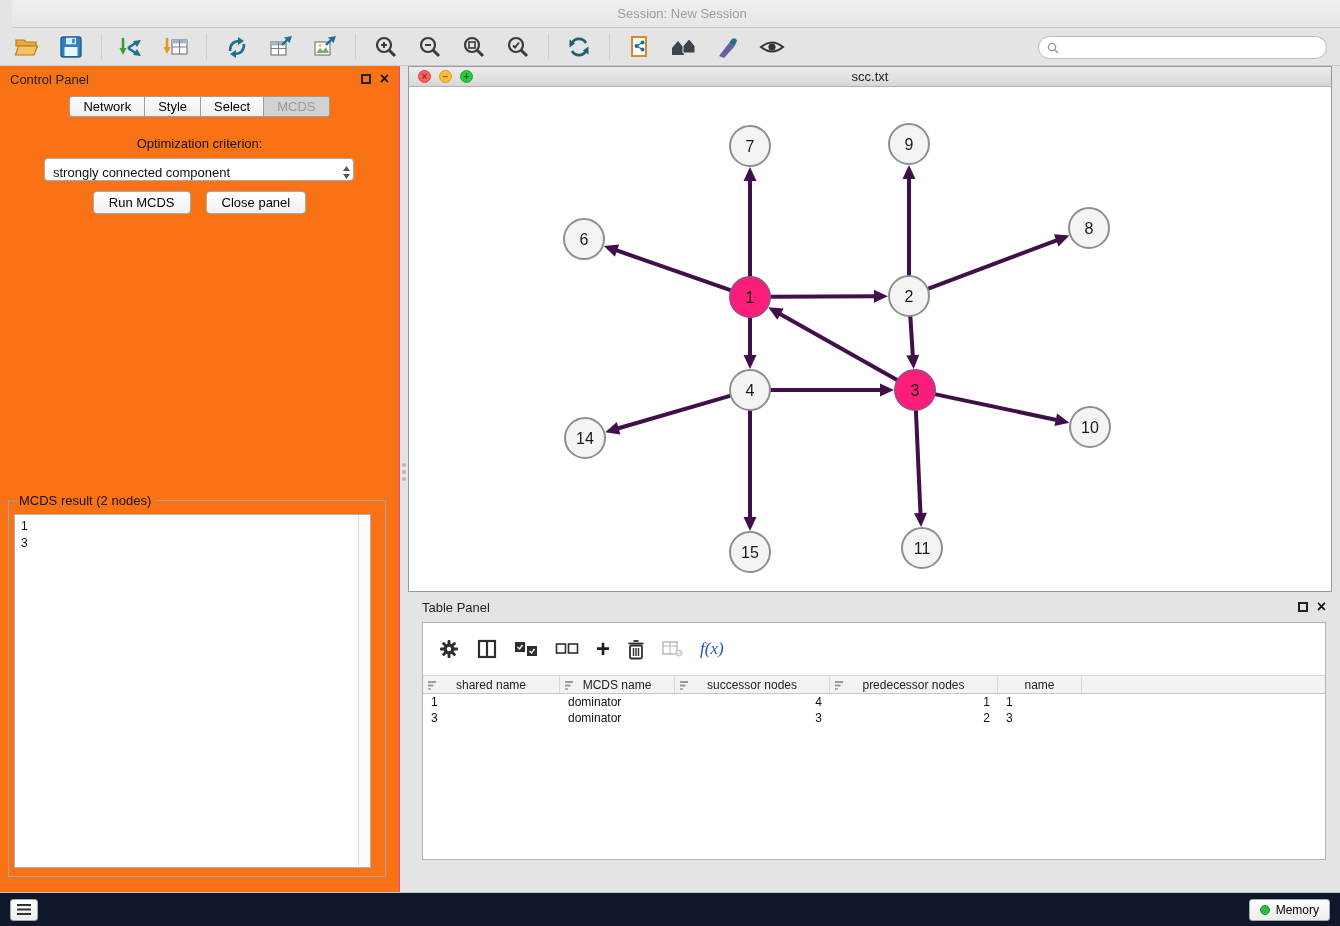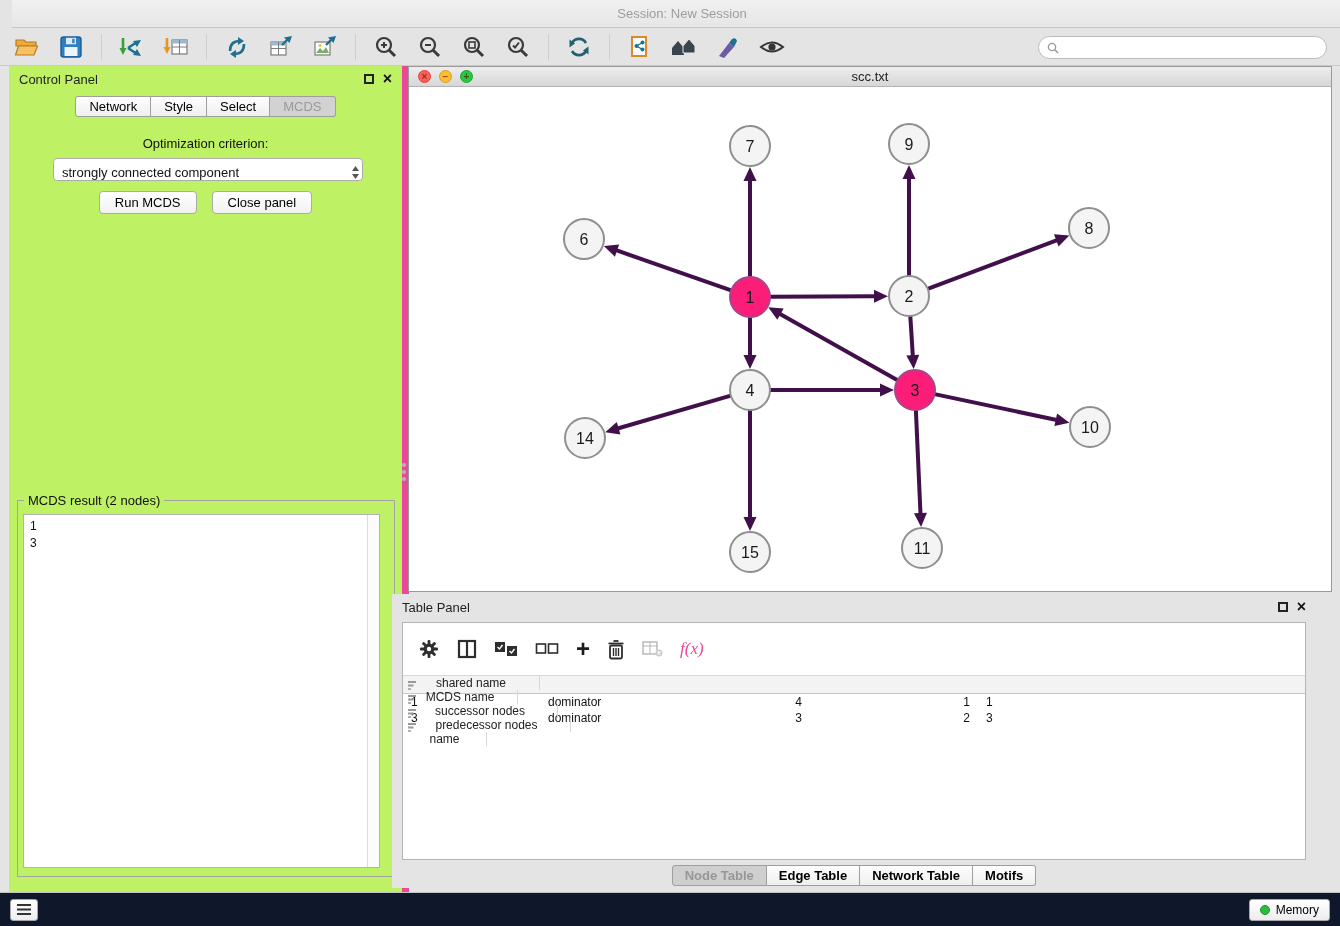--- a/index.html
+++ b/index.html
@@ -33,22 +33,22 @@
   .sep { width:1px; height:26px; background:#cfcfcf; margin:0 5px; flex:0 0 auto; }
   .search {
     position:absolute; right:13px; top:8px; width:289px; height:23px;
     border:1px solid #bcbcbc; border-radius:12px; background:#fff;
     display:flex; align-items:center; padding:0 8px; gap:6px;
   }
   .search input { border:none; outline:none; flex:1; font-size:13px; background:transparent;
                   font-family:"Liberation Sans",sans-serif; }
   
   .control-panel {
-    position:absolute; left:9px; top:66px; width:400px; height:826px;
-    background:#bef264; border-right:7px solid #ec4899;
+    position:absolute; left:0; top:66px; width:400px; height:826px;
+    background:#f97316; border-right:1px solid #ec4899;
   }
   .panel-header { height:26px; display:flex; align-items:center; padding:0 10px; }
   .panel-title { flex:1; color:#222; }
   .win-btns { display:flex; gap:9px; align-items:center; }
   .float-btn { width:10px; height:10px; border:2px solid #222; background:none; }
   .close-btn { font-size:16px; font-weight:bold; line-height:12px; color:#111; background:none; border:none; }
   .cp-tabs { display:flex; justify-content:center; margin-top:4px; }
   .cp-tab {
     height:21px; padding:0 13px; border:1px solid #9e9e9e; border-left:none;
     background:linear-gradient(#fefefe,#efefef); font-size:13px;
@@ -103,32 +103,32 @@
   }
   .traffic { position:absolute; left:9px; top:3px; display:flex; gap:8px; }
   .light { width:13px; height:13px; border-radius:50%; display:flex; align-items:center;
            justify-content:center; font-size:10px; font-weight:bold; line-height:1;
            color:rgba(60,20,10,.6); border:1px solid transparent; padding:0; }
   .light.red    { background:#ff5f57; border-color:#df443c; }
   .light.yellow { background:#febc2e; border-color:#d79d22; }
   .light.green  { background:#28c840; border-color:#1da533; }
   .net-canvas { position:relative; width:922px; height:504px; background:#fff; }
   
-  .table-panel { position:absolute; left:392px; top:594px; width:924px; height:294px; background:#e4e4e4; }
+  .table-panel { position:absolute; left:412px; top:594px; width:924px; height:294px; background:#e4e4e4; }
   .tp-body {
     position:absolute; left:10px; top:28px; width:904px; height:238px;
     background:#fff; border:1px solid #b3b3b3;
   }
   .tp-toolbar { height:52px; display:flex; align-items:center; padding:0 15px; gap:17px; }
   .tp-toolbar .ticon { background:none; border:none; display:flex; align-items:center; justify-content:center; }
   .plus-label { font-size:24px; font-weight:bold; color:#1c1c1c; line-height:20px; }
-  .fx-label { font-family:"Liberation Serif", serif; font-style:italic; font-size:17px; color:#ec4899; }
+  .fx-label { font-family:"Liberation Serif", serif; font-style:italic; font-size:17px; color:#1d4ed8; }
   .tp-grid-header {
     display:flex; height:19px; background:#f3f3f3;
-    border-top:1px solid #d8d8d8; border-bottom:1px solid #c8c8c8; font-size:12px;flex-direction:column;
+    border-top:1px solid #d8d8d8; border-bottom:1px solid #c8c8c8; font-size:12px;
   }
   .th { position:relative; display:flex; align-items:center; justify-content:center;
         border-right:1px solid #d8d8d8; color:#222; }
   .th .sort { position:absolute; left:4px; top:4px; }
   .tp-row { display:flex; height:16px; align-items:center; font-size:12px; }
   .td { padding:0 8px; overflow:hidden; white-space:nowrap; }
   .td.num { text-align:right; }
   .c0 { width:137px; } .c1 { width:115px; } .c2 { width:155px; } .c3 { width:168px;text-align:right; } .c4 { width:84px; }
   .tp-tabs { position:absolute; left:0; top:271px; width:100%; display:flex; justify-content:center; }
   .tp-tab {
@@ -576,26 +576,20 @@
       <div class="td c4">1</div>
     </div>
     <div class="tp-row">
       <div class="td c0">3</div>
       <div class="td c1">dominator</div>
       <div class="td c2 num">3</div>
       <div class="td c3 num">2</div>
       <div class="td c4">3</div>
     </div>
   </div>
-  <div class="tp-tabs">
-    <button class="tp-tab active">Node Table</button>
-    <button class="tp-tab">Edge Table</button>
-    <button class="tp-tab">Network Table</button>
-    <button class="tp-tab">Motifs</button>
-  </div>
 </div>
 
 <div class="statusbar">
   <button class="menu-btn">
     <svg width="14" height="11" viewBox="0 0 14 11">
       <rect x="0" y="0" width="14" height="2" fill="#333"></rect>
       <rect x="0" y="4.5" width="14" height="2" fill="#333"></rect>
       <rect x="0" y="9" width="14" height="2" fill="#333"></rect>
     </svg>
   </button>

